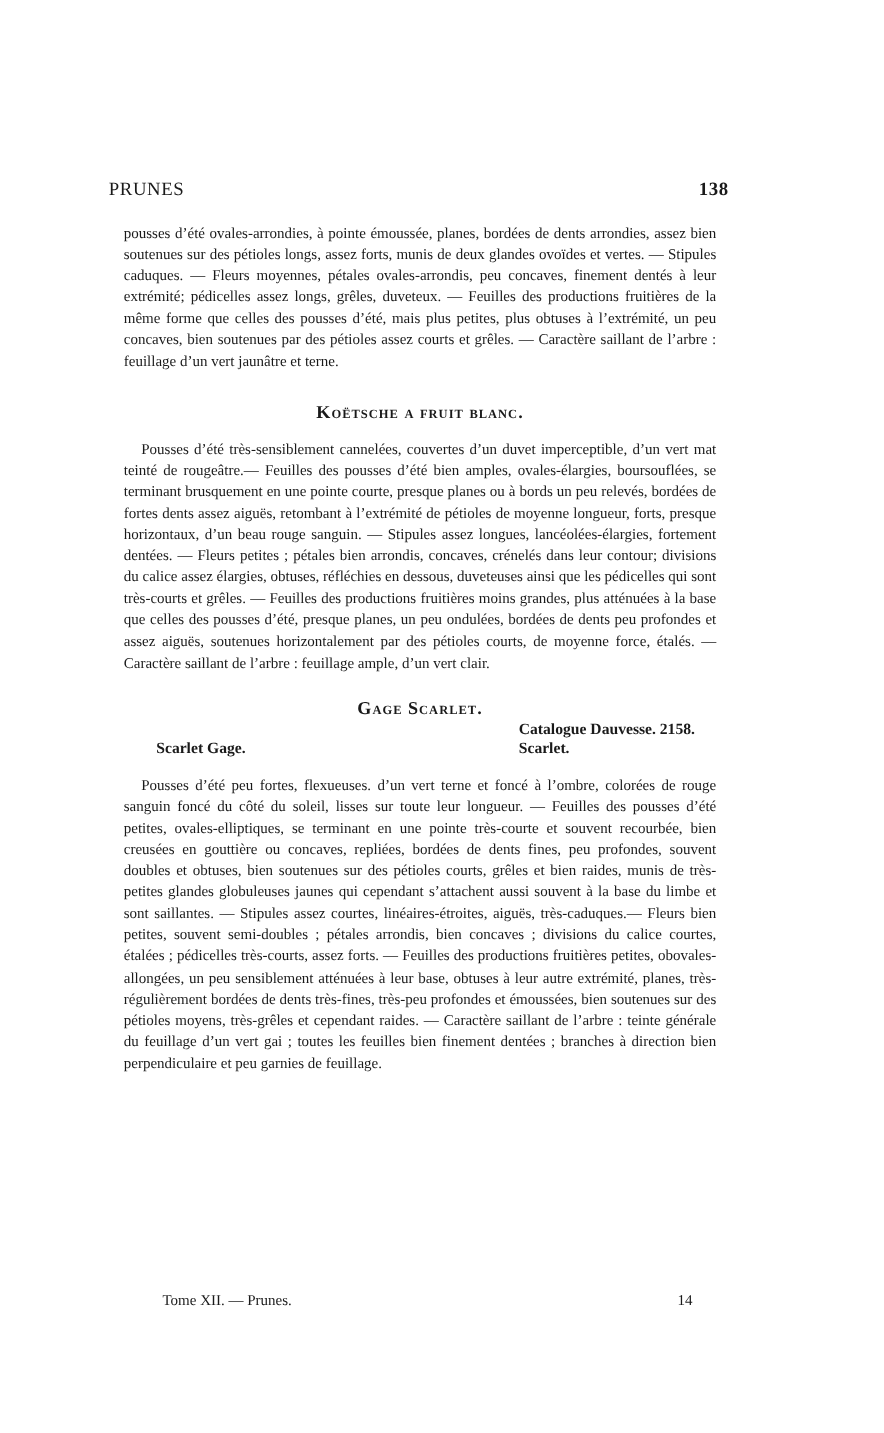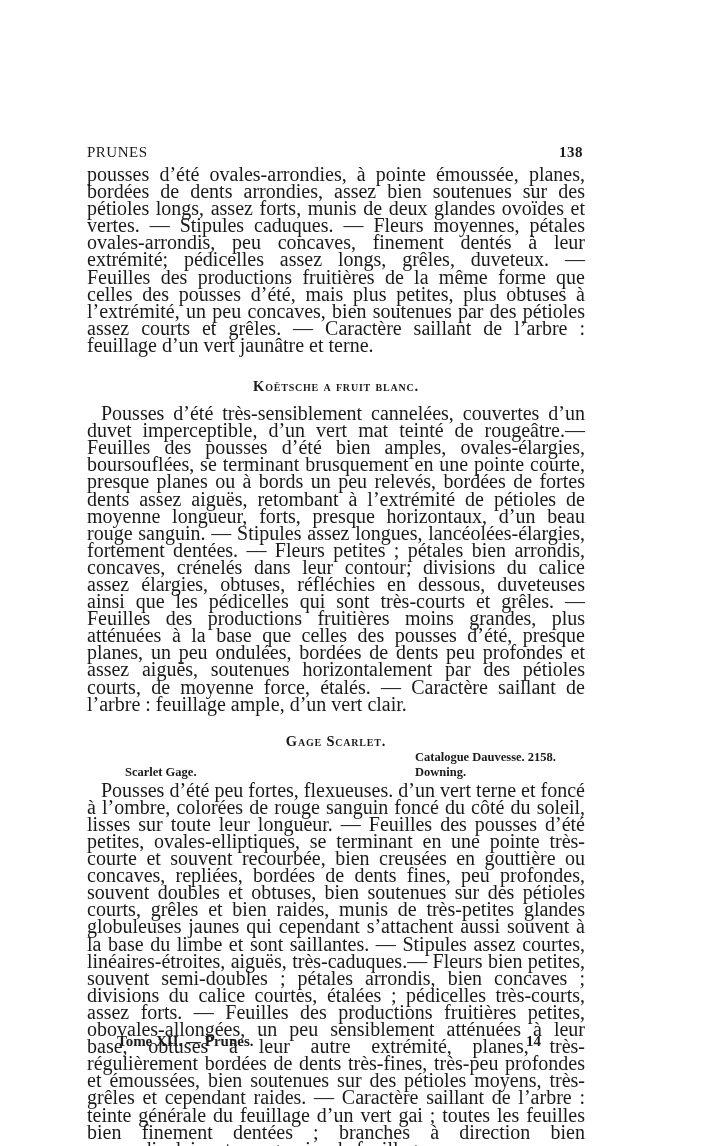--- a/index.html
+++ b/index.html
@@ -34,22 +34,22 @@
       font-weight: normal;
     }
     .running-head .pageno {
       position: absolute;
       right: 2px;
       top: 0;
       font-weight: bold;
       font-size: 15px;
     }
     p.body {
-      margin: 0;
-      font-size: 20px;
+      margin: 12px;
+      font-size: 12px;
       line-height: 17.1px;
       text-align: justify;
       hyphens: none;
     }
     p.body.indent { text-indent: 14px; }
     .section-heading {
       text-align: center;
       font-variant: small-caps;
       font-size: 14.5px;
       letter-spacing: 0.8px;
@@ -70,25 +70,25 @@
       top: 15px;
     }
     .syn-right {
       position: absolute;
       left: 328px;
       top: 0;
     }
     .syn-right div { white-space: nowrap; }
     .footer {
       position: absolute;
-      left: 117px;
+      left: 130px;
       top: 1033px;
       width: 424px;
-      font-size: 15px;
-      font-weight: bold;
+      font-size: 12px;
+      font-weight: normal;
     }
     .footer .sig {
       position: absolute;
       right: 0;
       top: 0;
     }
   </style>
 </head>
 <body>
 
@@ -101,21 +101,21 @@
   <p class="body">pousses d’été ovales-arrondies, à pointe émoussée, planes, bordées de dents arrondies, assez bien soutenues sur des pétioles longs, assez forts, munis de deux glandes ovoïdes et vertes. — Stipules caduques. — Fleurs moyennes, pétales ovales-arrondis, peu concaves, finement dentés à leur extrémité; pédicelles assez longs, grêles, duveteux. — Feuilles des productions fruitières de la même forme que celles des pousses d’été, mais plus petites, plus obtuses à l’extrémité, un peu concaves, bien soutenues par des pétioles assez courts et grêles. — Caractère saillant de l’arbre : feuillage d’un vert jaunâtre et terne.</p>
 
   <h3 class="section-heading h-koetsche">Koëtsche a fruit blanc.</h3>
   <p class="body indent">Pousses d’été très-sensiblement cannelées, couvertes d’un duvet imperceptible, d’un vert mat teinté de rougeâtre.— Feuilles des pousses d’été bien amples, ovales-élargies, boursouflées, se terminant brusquement en une pointe courte, presque planes ou à bords un peu relevés, bordées de fortes dents assez aiguës, retombant à l’extrémité de pétioles de moyenne longueur, forts, presque horizontaux, d’un beau rouge sanguin. — Stipules assez longues, lancéolées-élargies, fortement dentées. — Fleurs petites ; pétales bien arrondis, concaves, crénelés dans leur contour; divisions du calice assez élargies, obtuses, réfléchies en dessous, duveteuses ainsi que les pédicelles qui sont très-courts et grêles. — Feuilles des productions fruitières moins grandes, plus atténuées à la base que celles des pousses d’été, presque planes, un peu ondulées, bordées de dents peu profondes et assez aiguës, soutenues horizontalement par des pétioles courts, de moyenne force, étalés. — Caractère saillant de l’arbre : feuillage ample, d’un vert clair.</p>
 
   <h3 class="section-heading h-long">Gage Scarlet.</h3>
   <div class="synonyms">
     <span class="syn-left">Scarlet Gage.</span>
     <div class="syn-right">
       <div>Catalogue Dauvesse. 2158.</div>
-      <div>Downing.</div>
+      <div>Scarlet.</div>
     </div>
   </div>
   <p class="body indent">Pousses d’été peu fortes, flexueuses. d’un vert terne et foncé à l’ombre, colorées de rouge sanguin foncé du côté du soleil, lisses sur toute leur longueur. — Feuilles des pousses d’été petites, ovales-elliptiques, se terminant en une pointe très-courte et souvent recourbée, bien creusées en gouttière ou concaves, repliées, bordées de dents fines, peu profondes, souvent doubles et obtuses, bien soutenues sur des pétioles courts, grêles et bien raides, munis de très-petites glandes globuleuses jaunes qui cependant s’attachent aussi souvent à la base du limbe et sont saillantes. — Stipules assez courtes, linéaires-étroites, aiguës, très-caduques.— Fleurs bien petites, souvent semi-doubles ; pétales arrondis, bien concaves ; divisions du calice courtes, étalées ; pédicelles très-courts, assez forts. — Feuilles des productions fruitières petites, obovales-allongées, un peu sensiblement atténuées à leur base, obtuses à leur autre extrémité, planes, très-régulièrement bordées de dents très-fines, très-peu profondes et émoussées, bien soutenues sur des pétioles moyens, très-grêles et cependant raides. — Caractère saillant de l’arbre : teinte générale du feuillage d’un vert gai ; toutes les feuilles bien finement dentées ; branches à direction bien perpendiculaire et peu garnies de feuillage.</p>
 </div>
 
 <div class="footer">
   <span>Tome XII. — Prunes.</span>
   <span class="sig">14</span>
 </div>
 

